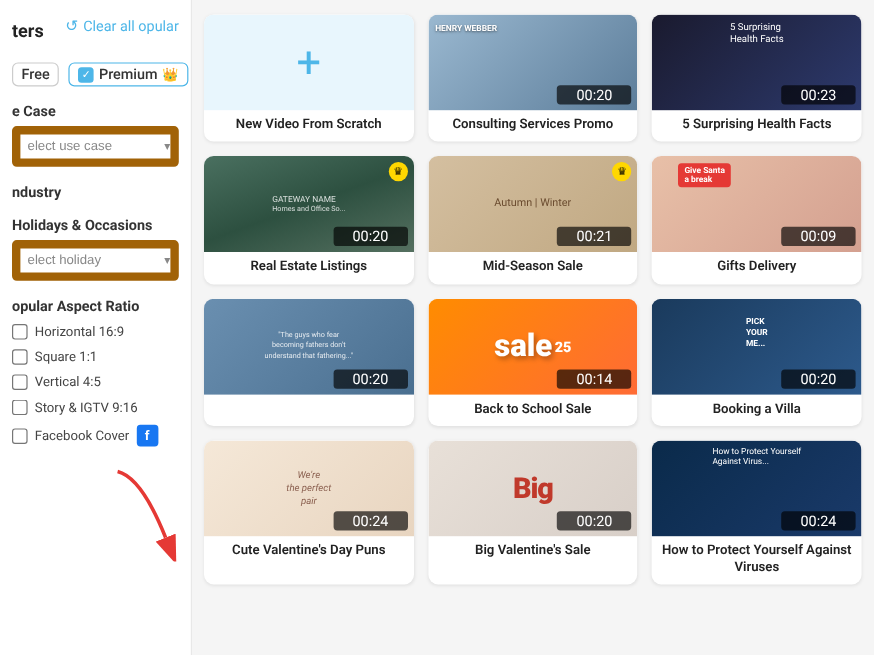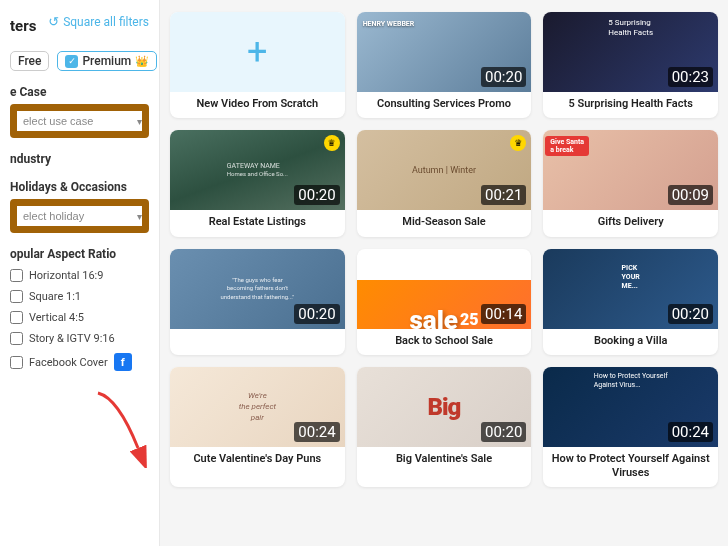--- a/index.html
+++ b/index.html
@@ -206,22 +206,22 @@
       align-items: center;
       justify-content: center;
     }
 
     .duration-badge {
       position: absolute;
       bottom: 5px;
       right: 5px;
       background: rgba(0,0,0,0.65);
       color: #fff;
-      font-size: 15px;
-      padding: 1px 4px;
+      font-size: 12px;
+      padding: 1px 16px;
       border-radius: 3px;
     }
 
     .premium-badge {
       position: absolute;
       top: 5px;
       right: 5px;
       background: #ffd700;
       border-radius: 50%;
       width: 16px;
@@ -284,21 +284,21 @@
     }
   </style>
 </head>
 <body>
 
 <div class="sidebar">
   <div style="display:flex; align-items:center; justify-content:space-between; margin-bottom:10px;">
     <span class="sidebar-title">ters</span>
     <div class="clear-filters">
       <span class="clear-filters-icon">↺</span>
-      <span>Square all filters</span>
+      <span>Clear all opular</span>
     </div>
   </div>
 
   <div class="filter-toggles">
     <div class="toggle-btn">
       <span>Free</span>
     </div>
     <div class="toggle-btn checked">
       <div class="check-icon">✓</div>
       <span>Premium</span>
@@ -419,41 +419,41 @@
         </div>
         <div class="duration-badge">00:21</div>
         <div class="premium-badge">♛</div>
       </div>
       <div class="card-label">Mid-Season Sale</div>
     </div>
 
     <div class="card">
       <div class="card-thumb">
         <div class="card-thumb-inner" style="background: linear-gradient(135deg, #e8c0a8 0%, #d4a090 100%); position:relative;">
-          <div style="position:absolute; top:6px; left:2px; background:#e53935; padding:2px 5px; border-radius:3px; font-size:7px; font-weight:bold; color:white;">Give Santa<br>a break</div>
+          <div style="position:absolute; top:6px; left:22px; background:#e53935; padding:2px 5px; border-radius:3px; font-size:7px; font-weight:bold; color:white;">Give Santa<br>a break</div>
         </div>
         <div class="duration-badge">00:09</div>
       </div>
       <div class="card-label">Gifts Delivery</div>
     </div>
 
     <div class="card">
       <div class="card-thumb">
         <div class="card-thumb-inner" style="background: linear-gradient(135deg, #6a8fb0 0%, #4a6f90 100%);">
           <div style="font-size:6px; color:rgba(255,255,255,0.85); padding:4px; text-align:center; line-height:1.4;">"The guys who fear<br>becoming fathers don't<br>understand that fathering..."</div>
         </div>
         <div class="duration-badge">00:20</div>
       </div>
     </div>
 
     <div class="card">
       <div class="card-thumb">
-        <div class="card-thumb-inner" style="background: linear-gradient(135deg, #ff8c00 0%, #ff6b35 100%); display:flex; align-items:center; justify-content:center;margin-top:31px;">
+        <div class="card-thumb-inner" style="background: linear-gradient(135deg, #ff8c00 0%, #ff6b35 100%); display:flex; align-items:center; justify-content:center;">
           <div style="font-size:26px; font-weight:900; color:#fff; text-shadow: 2px 2px 4px rgba(0,0,0,0.3);">sale</div>
-          <div style="font-size:16px; font-weight:900; color:#fff; margin-left:2px;">25</div>
+          <div style="font-size:12px; font-weight:900; color:#fff; margin-left:2px;">25</div>
         </div>
         <div class="duration-badge">00:14</div>
       </div>
       <div class="card-label">Back to School Sale</div>
     </div>
 
     <div class="card">
       <div class="card-thumb">
         <div class="card-thumb-inner" style="background: linear-gradient(135deg, #1a3a5c 0%, #2d5a8c 100%); display:flex; align-items:flex-start; padding:15px;">
           <div style="font-size:7px; font-weight:bold; color:#fff; text-transform:uppercase; line-height:1.3;">PICK<br>YOUR<br>ME...</div>

